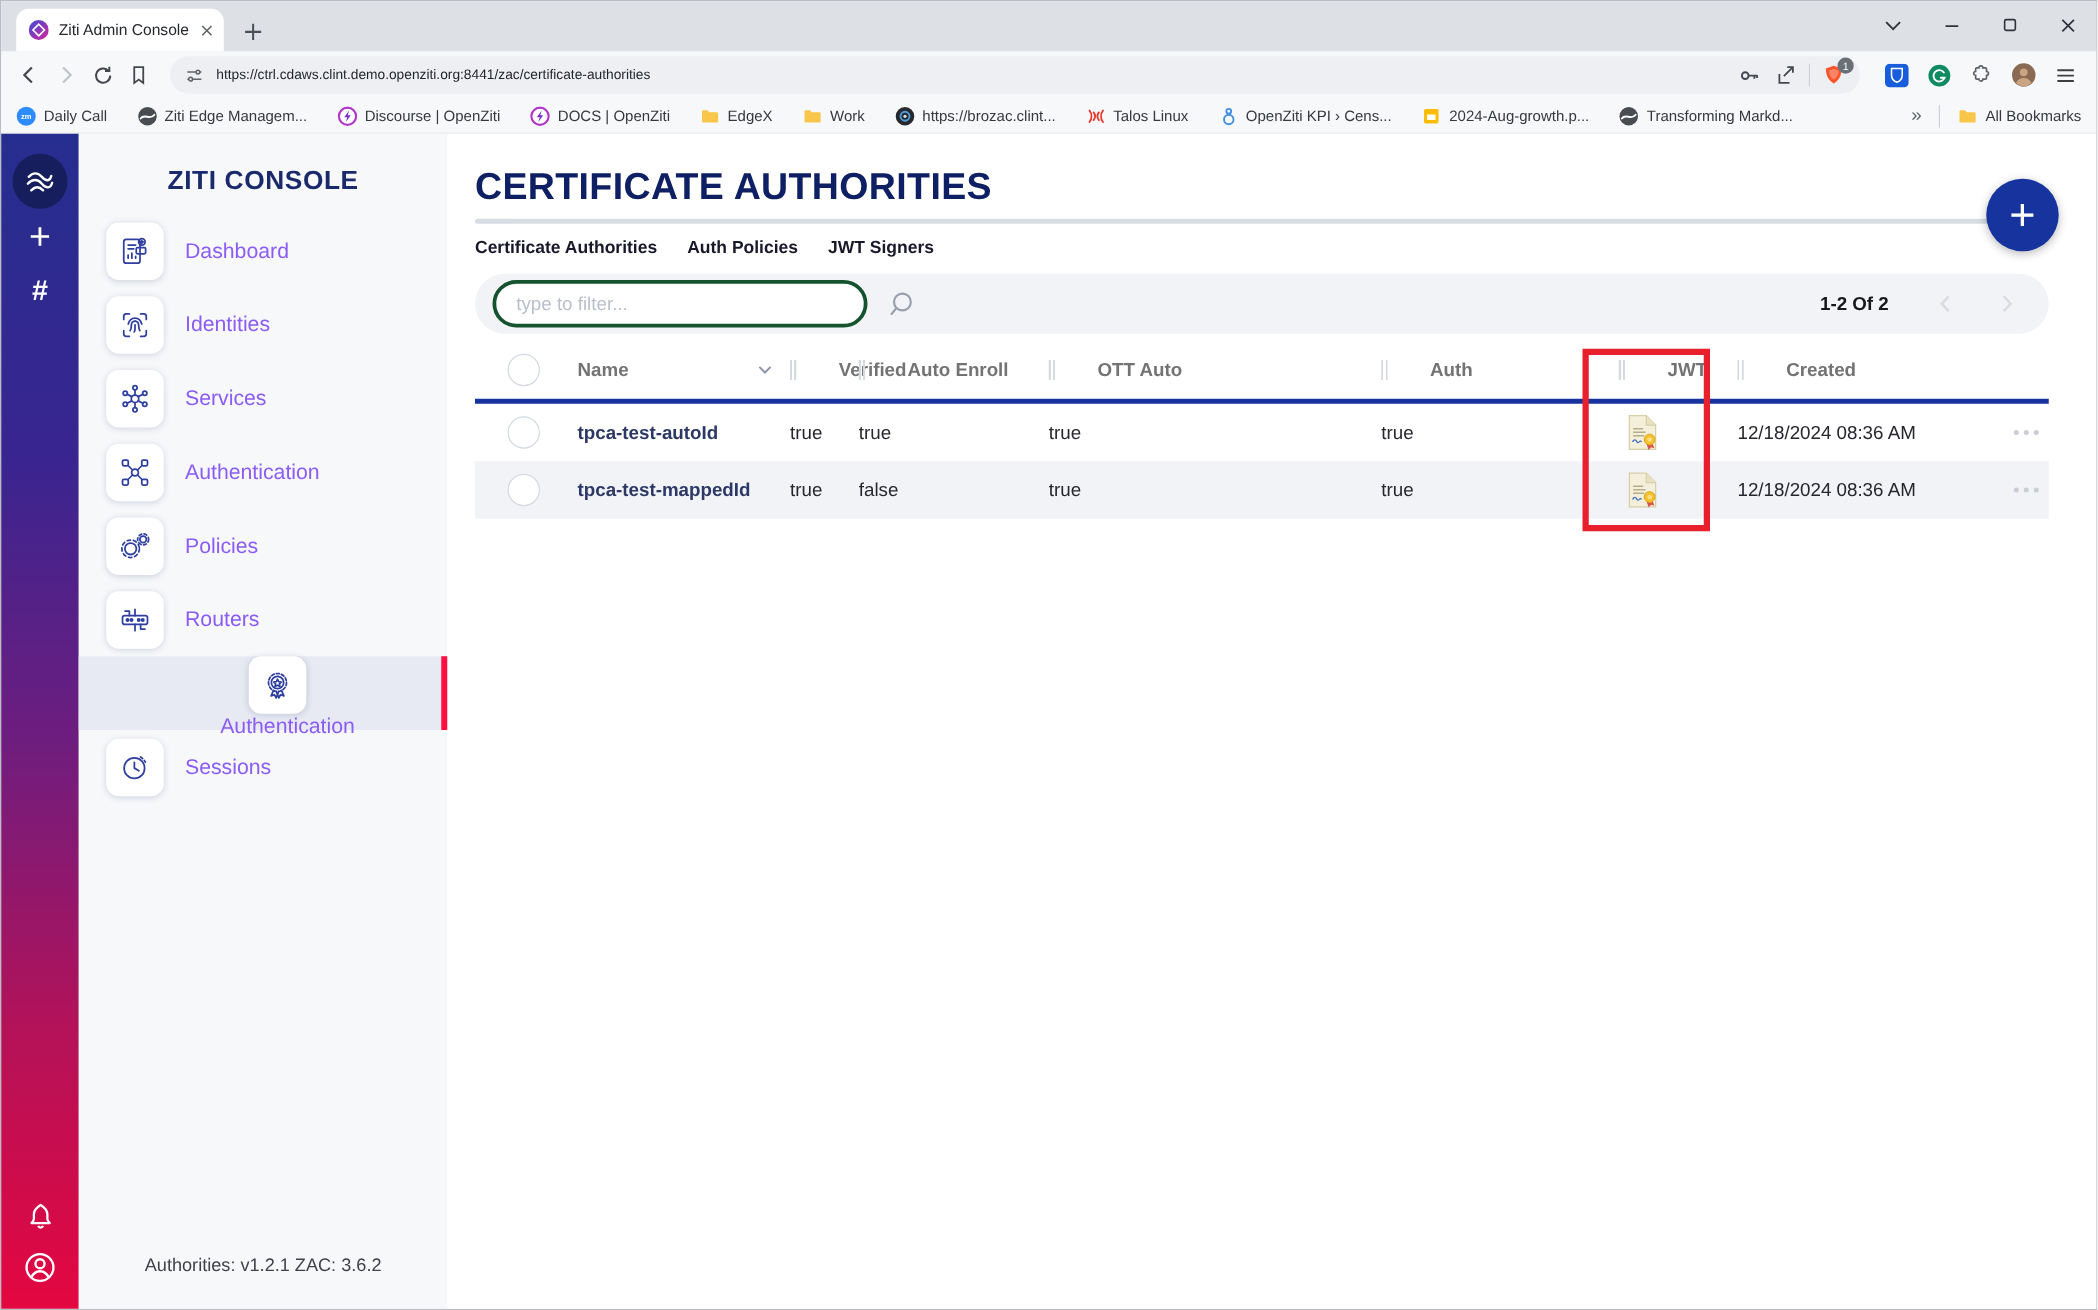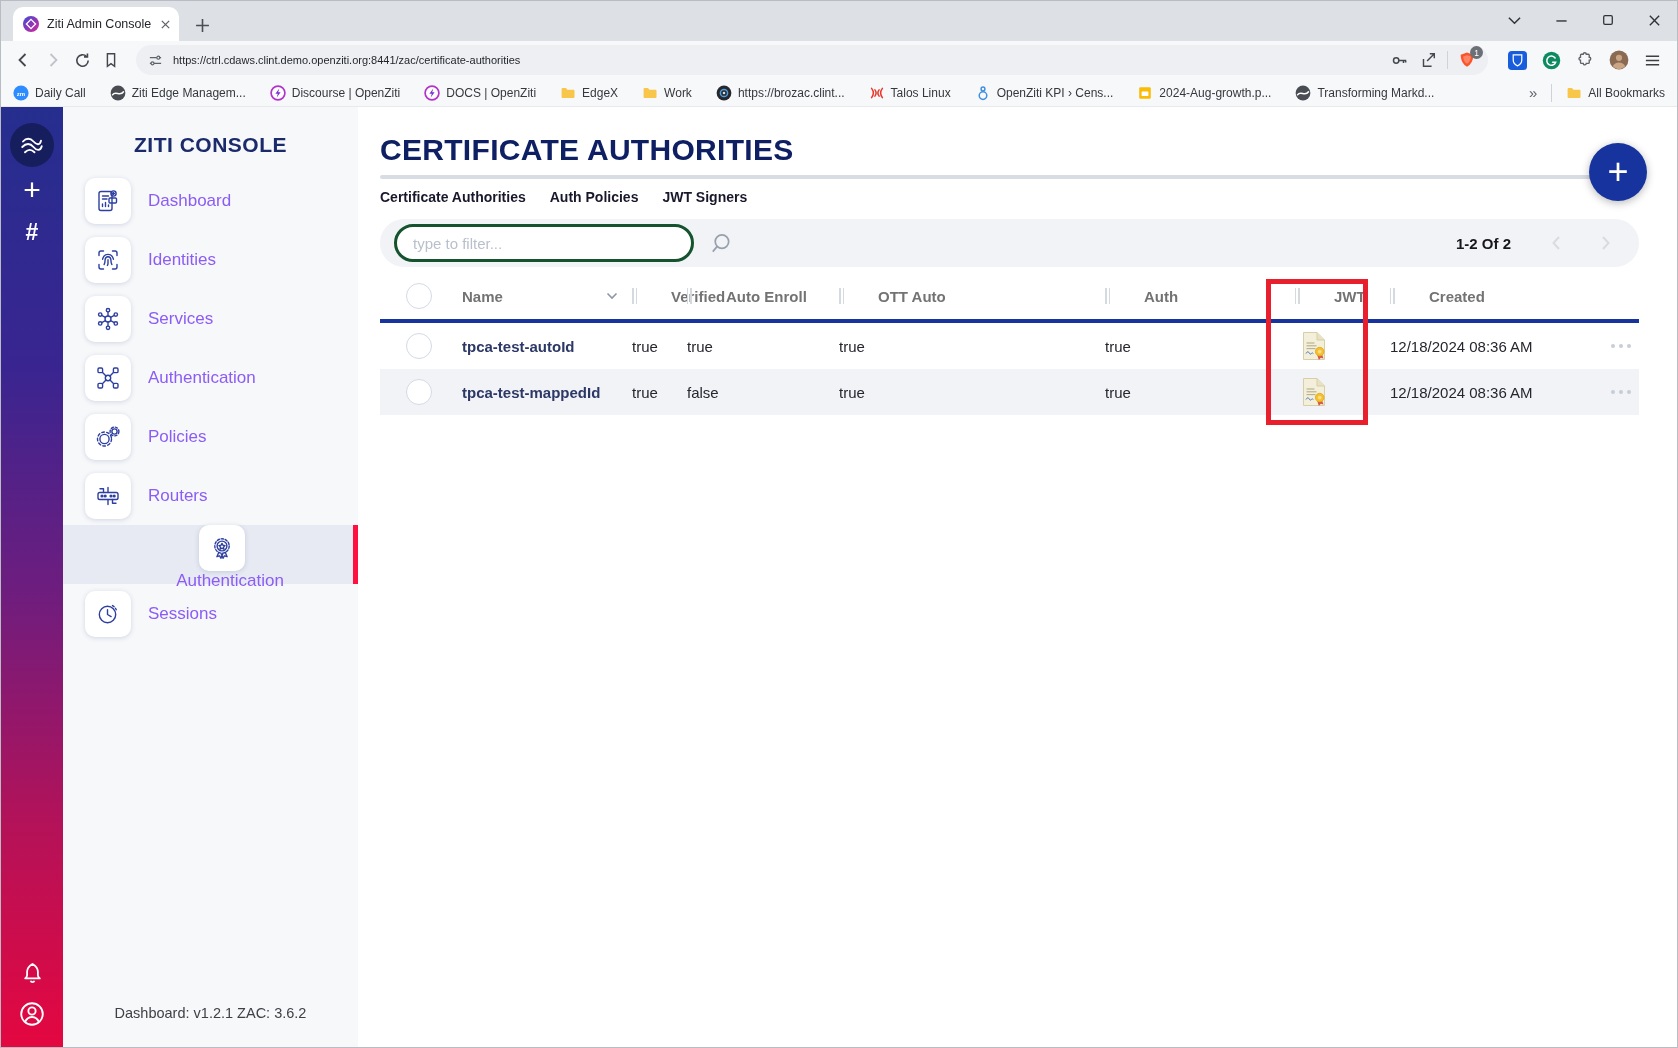--- a/index.html
+++ b/index.html
@@ -471,21 +471,21 @@
     <span class="icon-card">
               <svg viewBox="0 0 28 28" fill="none" stroke="#2e3fa0" stroke-width="1.4" stroke-linecap="round" stroke-linejoin="round">
                 <circle cx="13.5" cy="14.5" r="8.2"></circle>
                 <path d="M13.5 9.8v4.7l3.6 2.1"></path>
                 <path d="M18.5 5.6a10.3 10.3 0 0 1 3.8 4.1" stroke-dasharray="2 2"></path>
               </svg>
             </span>
     <span class="nav-label">Sessions</span>
   </div>
         </div>
-      <div class="nav-footer">Dashboard: v1.2.1 ZAC: 3.6.2</div>
+      <div class="nav-footer">Authorities: v1.2.1 ZAC: 3.6.2</div>
     </nav>
 
     <main class="main">
       <h1 class="page-title">CERTIFICATE AUTHORITIES</h1>
       <div class="title-rule"></div>
       <div class="add-button">+</div>
 
       <div class="subtabs" id="subtabs">
           <span class="subtab active">Certificate Authorities</span>
           <span class="subtab">Auth Policies</span>

